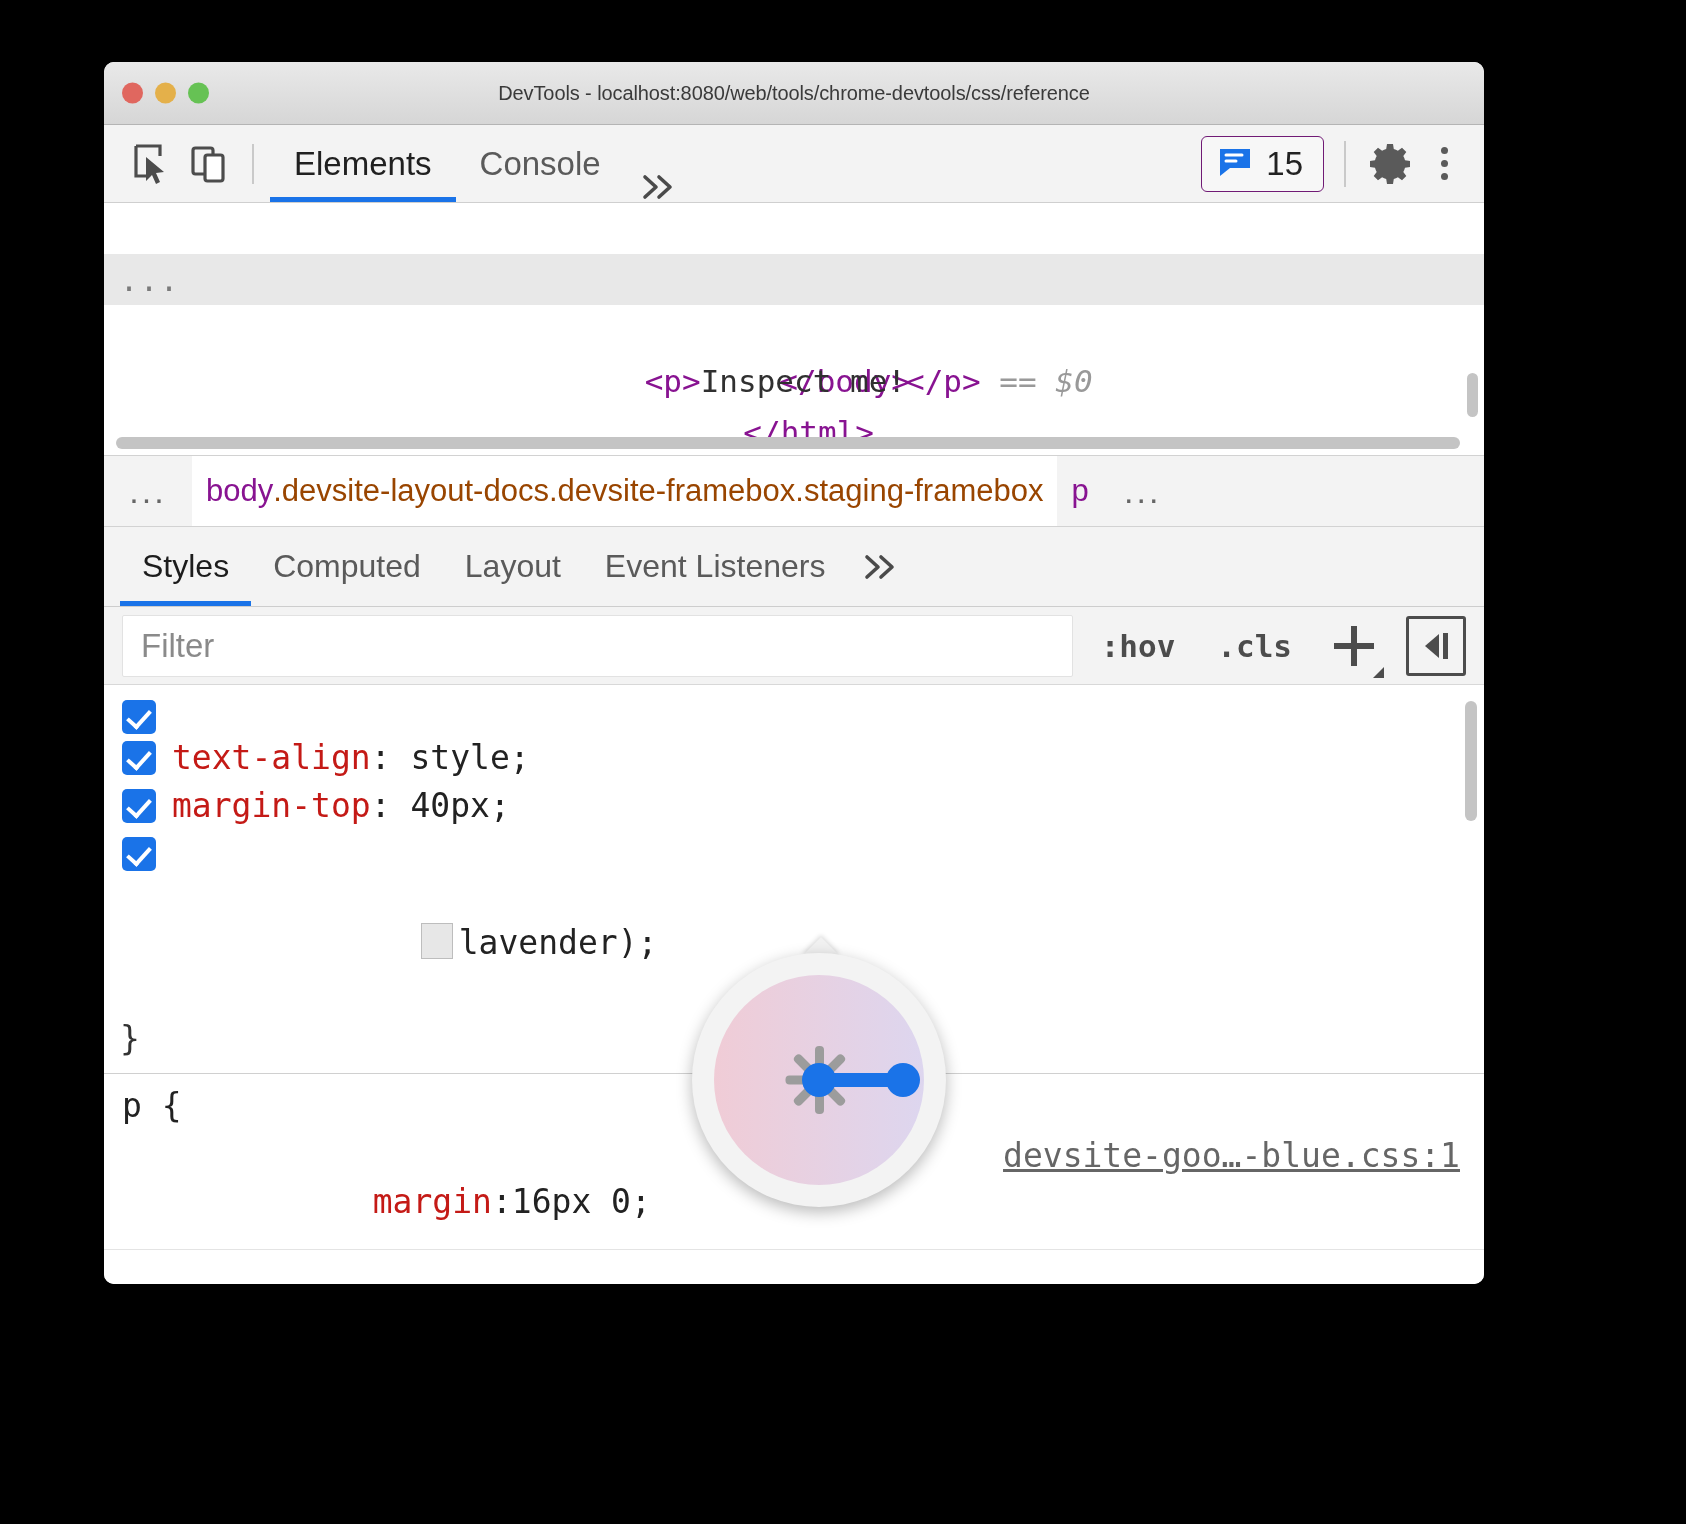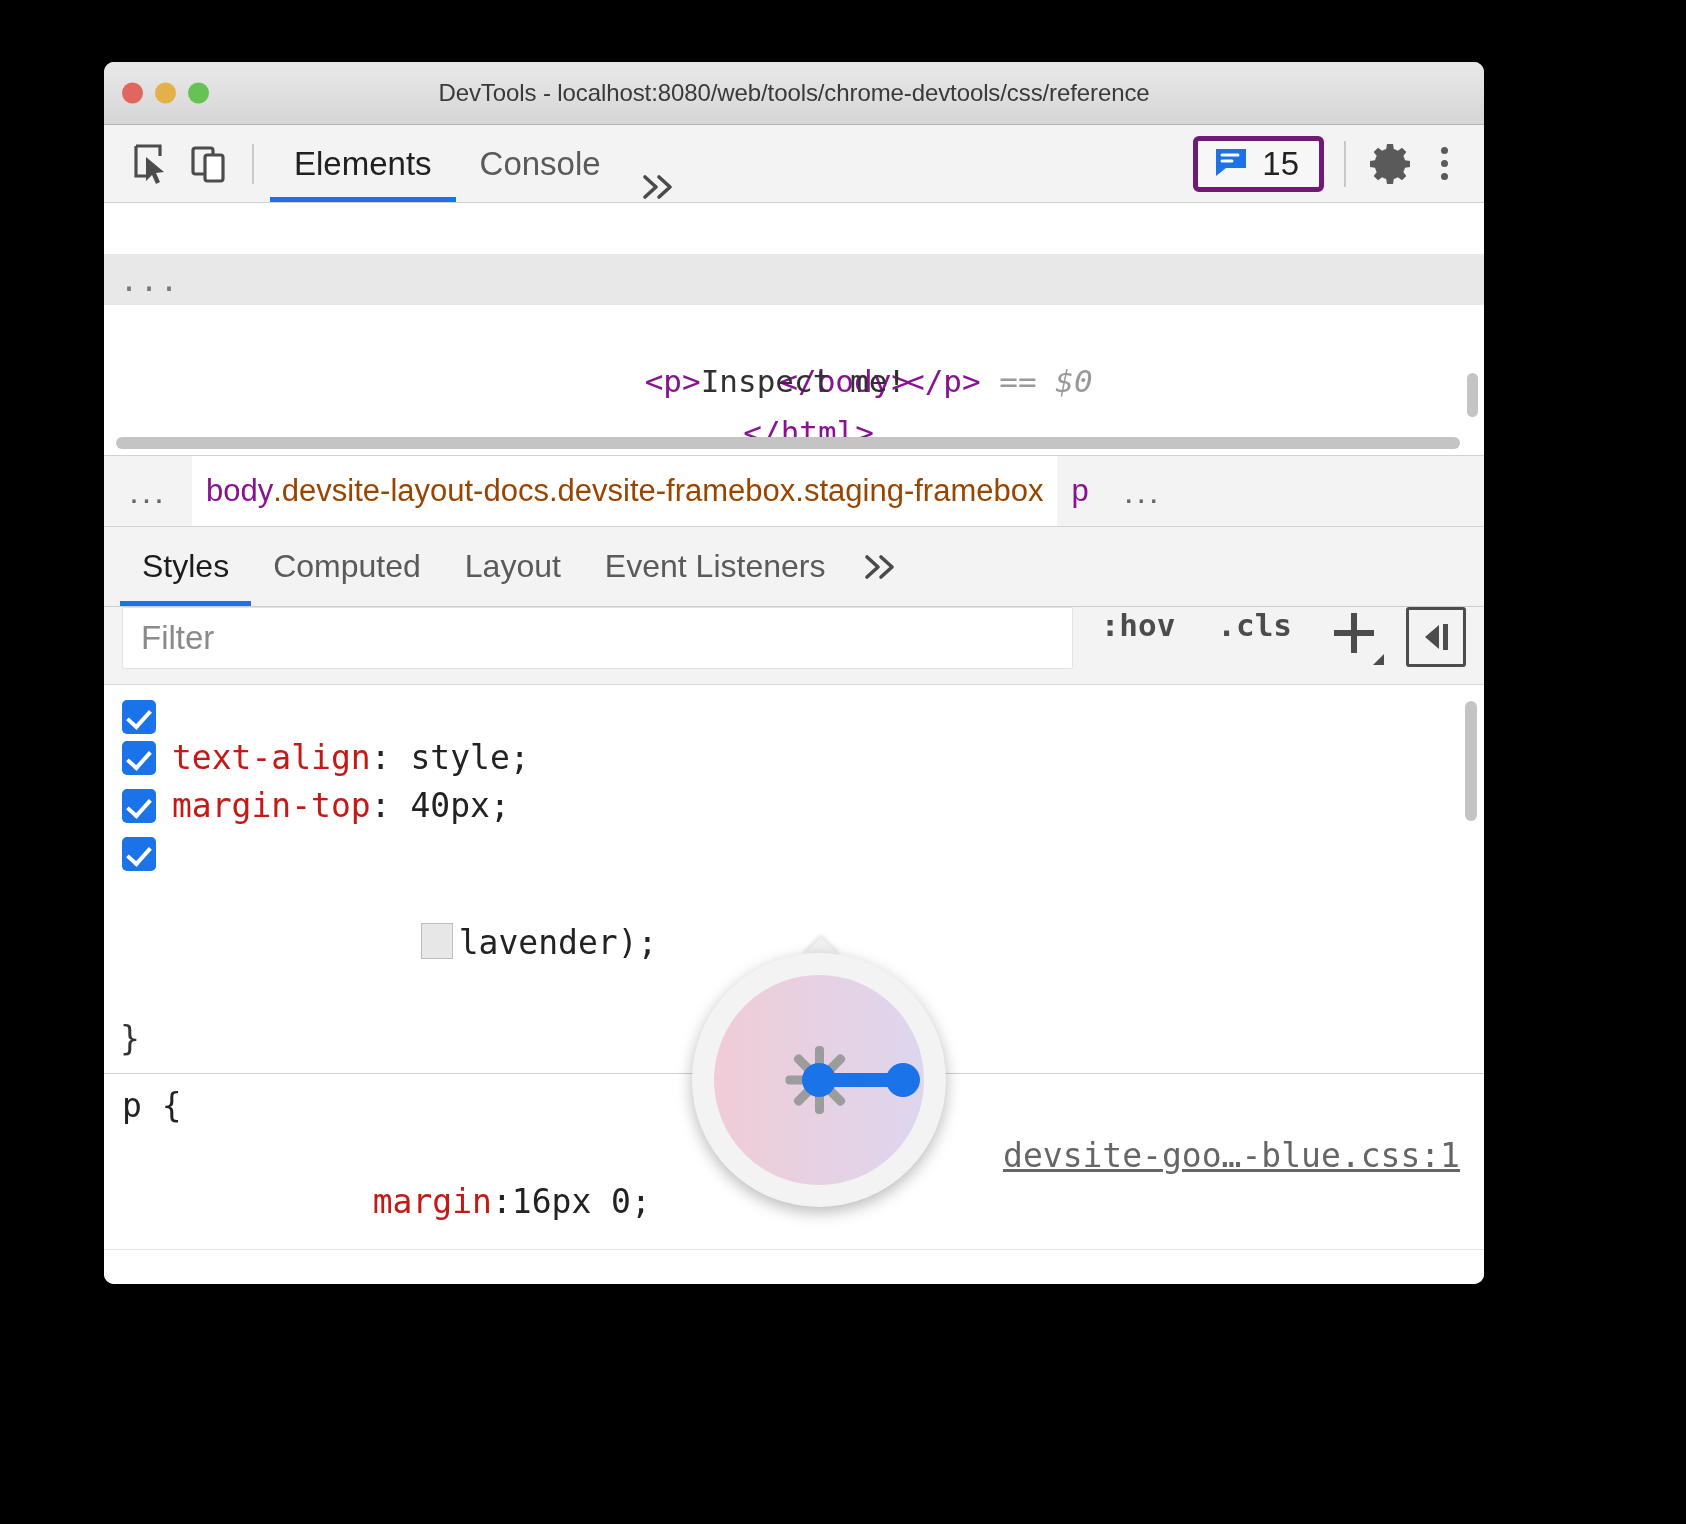--- a/index.html
+++ b/index.html
@@ -46,21 +46,21 @@
     gap: 12px;
   }
   .dot { width: 21px; height: 21px; border-radius: 50%; }
   .dot.red    { background: #e0675f; }
   .dot.yellow { background: #e2b martial; }
   .dot.yellow { background: #e4b04a; }
   .dot.green  { background: #66c254; }
   .win-title {
     width: 100%;
     text-align: center;
-    font-size: 24px;
+    font-size: 20px;
     color: #3a3a3a;
     letter-spacing: -0.1px;
     font-family: "Liberation Sans", sans-serif;
   }
 
   
   .dt-toolbar {
     flex: 0 0 78px;
     height: 78px;
     background: #f3f3f3;
@@ -112,21 +112,21 @@
   }
   .tb-right {
     margin-left: auto;
     display: flex;
     align-items: center;
   }
   .issues-btn {
     display: flex;
     align-items: center;
     gap: 14px;
-    border: 5px solid #701a75;
+    border: 1px solid #701a75;
     border-radius: 6px;
     background: #f7f7f7;
     padding: 8px 20px 8px 16px;
     height: 56px;
     box-sizing: border-box;
   }
   .issues-count { font-size: 33px; color: #222; }
   .vr {
     width: 2px; height: 46px; background: #c9c9c9; margin: 0 20px;
   }
@@ -241,20 +241,21 @@
     height:5px; background:#1a73e8;
   }
 
   
   .filter-row {
     flex: 0 0 78px;
     height: 78px;
     background: #f3f3f3;
     border-bottom: 1px solid #d8d8d8;
     display: flex;
+    align-items: center;
     padding: 0 18px 0 18px;
     box-sizing: border-box;
   }
   .filter-input {
     flex: 1 1 auto;
     height: 62px;
     background: #fff;
     border: 1px solid #e2e2e2;
     border-radius: 2px;
     display: flex;

